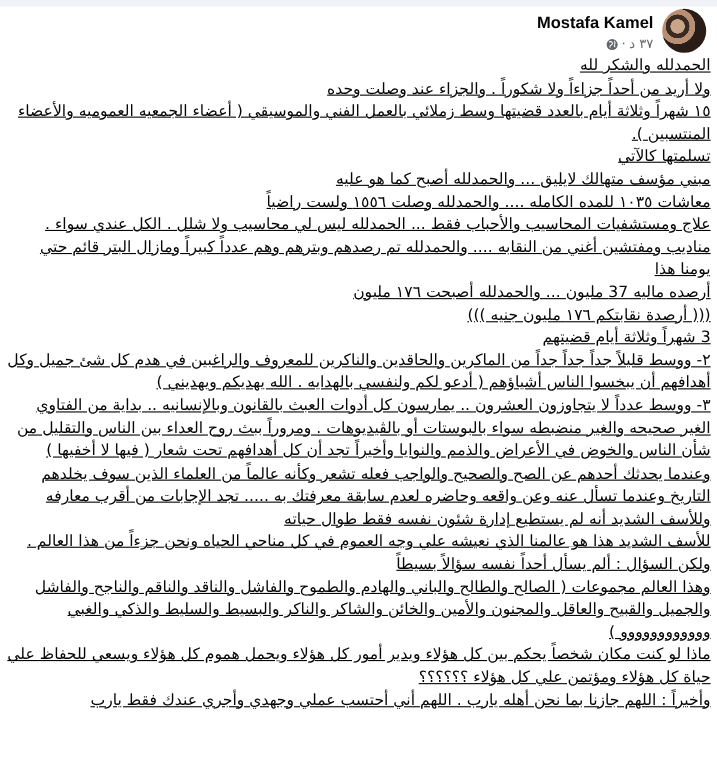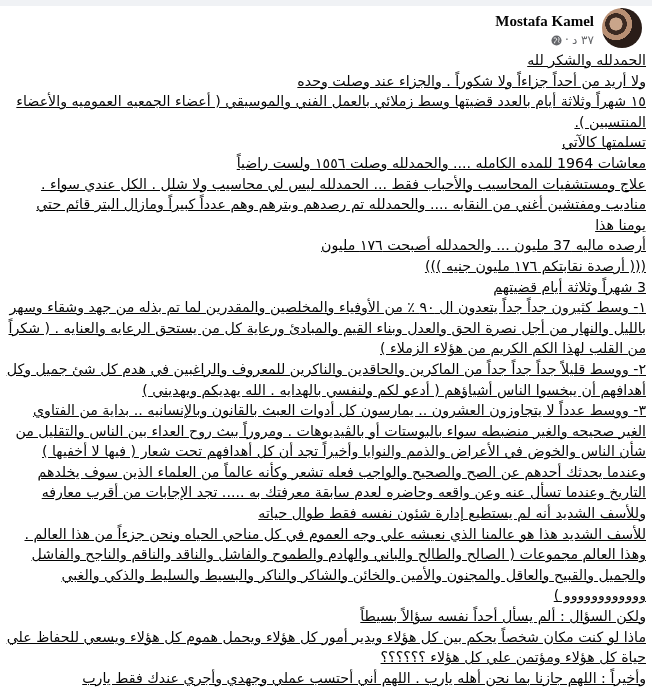--- a/index.html
+++ b/index.html
@@ -15,21 +15,21 @@
     direction: rtl;
     display: flex; align-items: flex-start;
     padding: 6px 10px 0 0; height: 44px;
   }
   .avatar {
     width: 40px; height: 40px; border-radius: 50%;
     background: radial-gradient(circle at 35% 40%, #c9a58a 0 18%, #3b2a22 19% 30%, #b88f73 31% 45%, #2a1d18 46% 100%);
     flex: 0 0 40px; margin-left: 8px; margin-top: -4px;
   }
   .meta { display: flex; flex-direction: column; align-items: flex-start; }
-  .author { font-size: 15px; font-weight: bold; color: #050505; line-height: 18px; font-family: Liberation Serif, serif; }
+  .author { font-size: 15px; font-weight: bold; color: #050505; line-height: 18px; font-family: Liberation Sans, sans-serif; }
   .sub { display: flex; align-items: center; font-size: 12px; color: #65676b; line-height: 16px; margin-top: 2px; }
   .sub .dot { margin: 0 3px; }
   .globe { display: inline-block; width: 11px; height: 11px; }
   .body {
     direction: rtl; text-align: right;
     padding: 0 6px 0 6px;
     font-size: 14.2px; line-height: 20.6px;
     font-family: "DejaVu Sans", sans-serif;
     margin-top: -6px;
   }
@@ -54,29 +54,29 @@
         </svg>
       </span>
     </div>
   </div>
 
   <div class="body">
     <p>الحمدلله والشكر لله</p>
     <p>ولا أريد من أحداً جزاءاً ولا شكوراً . والجزاء عند وصلت وحده</p>
     <p>١٥ شهراً وثلاثة أيام بالعدد قضيتها وسط زملائي بالعمل الفني والموسيقي ( أعضاء الجمعيه العموميه والأعضاء المنتسبين ).</p>
     <p>تسلمتها كالآتي</p>
-    <p>معاشات 1964 للمده الكامله .... والحمدلله وصلت ١٥٥٦ ولست راضياً</p>
+    <p>مبني مؤسف متهالك لايليق ... والحمدلله أصبح كما هو عليه</p>
+    <p>معاشات ١٠٣٥ للمده الكامله .... والحمدلله وصلت ١٥٥٦ ولست راضياً</p>
     <p>علاج ومستشفيات المحاسيب والأحباب فقط ... الحمدلله ليس لي محاسيب ولا شلل . الكل عندي سواء .</p>
     <p>مناديب ومفتشين أغني من النقابه .... والحمدلله تم رصدهم وبترهم وهم عدداً كبيراً ومازال البتر قائم حتي يومنا هذا</p>
     <p>أرصده ماليه 37 مليون ... والحمدلله أصبحت ١٧٦ مليون</p>
     <p>((( أرصدة نقابتكم ١٧٦ مليون جنيه )))</p>
     <p>3 شهراً وثلاثة أيام قضيتهم</p>
-    <p>١- وسط كثيرون جداً جداً يتعدون ال ٩٠ ٪ من الأوفياء والمخلصين والمقدرين لما تم بذله من جهد وشقاء وسهر بالليل والنهار من أجل نصرة الحق والعدل وبناء القيم والمبادئ ورعاية كل من يستحق الرعايه والعنايه . ( شكراً من القلب لهذا الكم الكريم من هؤلاء الزملاء )</p>
     <p>٢- ووسط قليلاً جداً جداً جداً من الماكرين والحاقدين والناكرين للمعروف والراغبين في هدم كل شئ جميل وكل أهدافهم أن يبخسوا الناس أشياؤهم ( أدعو لكم ولنفسي بالهدايه . الله يهديكم ويهديني )</p>
     <p>٣- ووسط عدداً لا يتجاوزون العشرون .. يمارسون كل أدوات العبث بالقانون وبالإنسانيه .. بداية من الفتاوي الغير صحيحه والغير منضبطه سواء بالبوستات أو بالڤيديوهات . ومروراً ببث روح العداء بين الناس والتقليل من شأن الناس والخوض في الأعراض والذمم والنوايا وأخيراً تجد أن كل أهدافهم تحت شعار ( فيها لا أخفيها ) وعندما يحدثك أحدهم عن الصح والصحيح والواجب فعله تشعر وكأنه عالماً من العلماء الذين سوف يخلدهم التاريخ وعندما تسأل عنه وعن واقعه وحاضره لعدم سابقة معرفتك به ..... تجد الإجابات من أقرب معارفه وللأسف الشديد أنه لم يستطيع إدارة شئون نفسه فقط طوال حياته</p>
     <p>للأسف الشديد هذا هو عالمنا الذي نعيشه علي وجه العموم في كل مناحي الحياه ونحن جزءاً من هذا العالم .</p>
+    <p>ولكن السؤال : ألم يسأل أحداً نفسه سؤالاً بسيطاً</p>
     <p>وهذا العالم مجموعات ( الصالح والطالح والباني والهادم والطموح والفاشل والناقد والناقم والناجح والفاشل والجميل والقبيح والعاقل والمجنون والأمين والخائن والشاكر والناكر والبسيط والسليط والذكي والغبي وووووووووووو )</p>
-    <p>ولكن السؤال : ألم يسأل أحداً نفسه سؤالاً بسيطاً</p>
     <p>ماذا لو كنت مكان شخصاً يحكم بين كل هؤلاء ويدير أمور كل هؤلاء ويحمل هموم كل هؤلاء ويسعي للحفاظ علي حياة كل هؤلاء ومؤتمن علي كل هؤلاء ؟؟؟؟؟؟</p>
     <p>وأخيراً : اللهم جازنا بما نحن أهله يارب . اللهم أني أحتسب عملي وجهدي وأجري عندك فقط يارب</p>
 
   </div>
 </div>
 
 </body></html>

